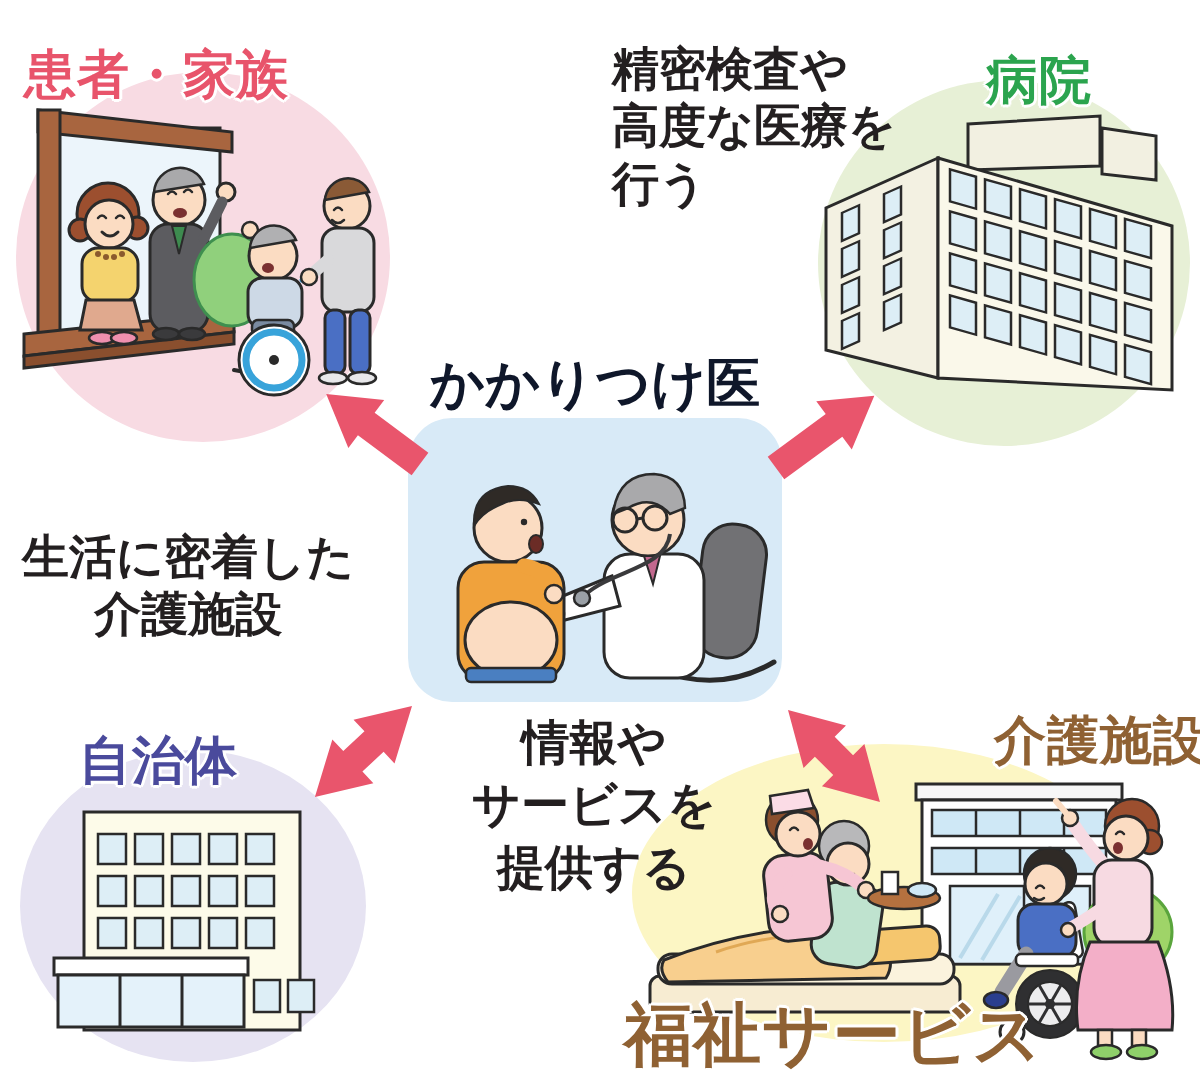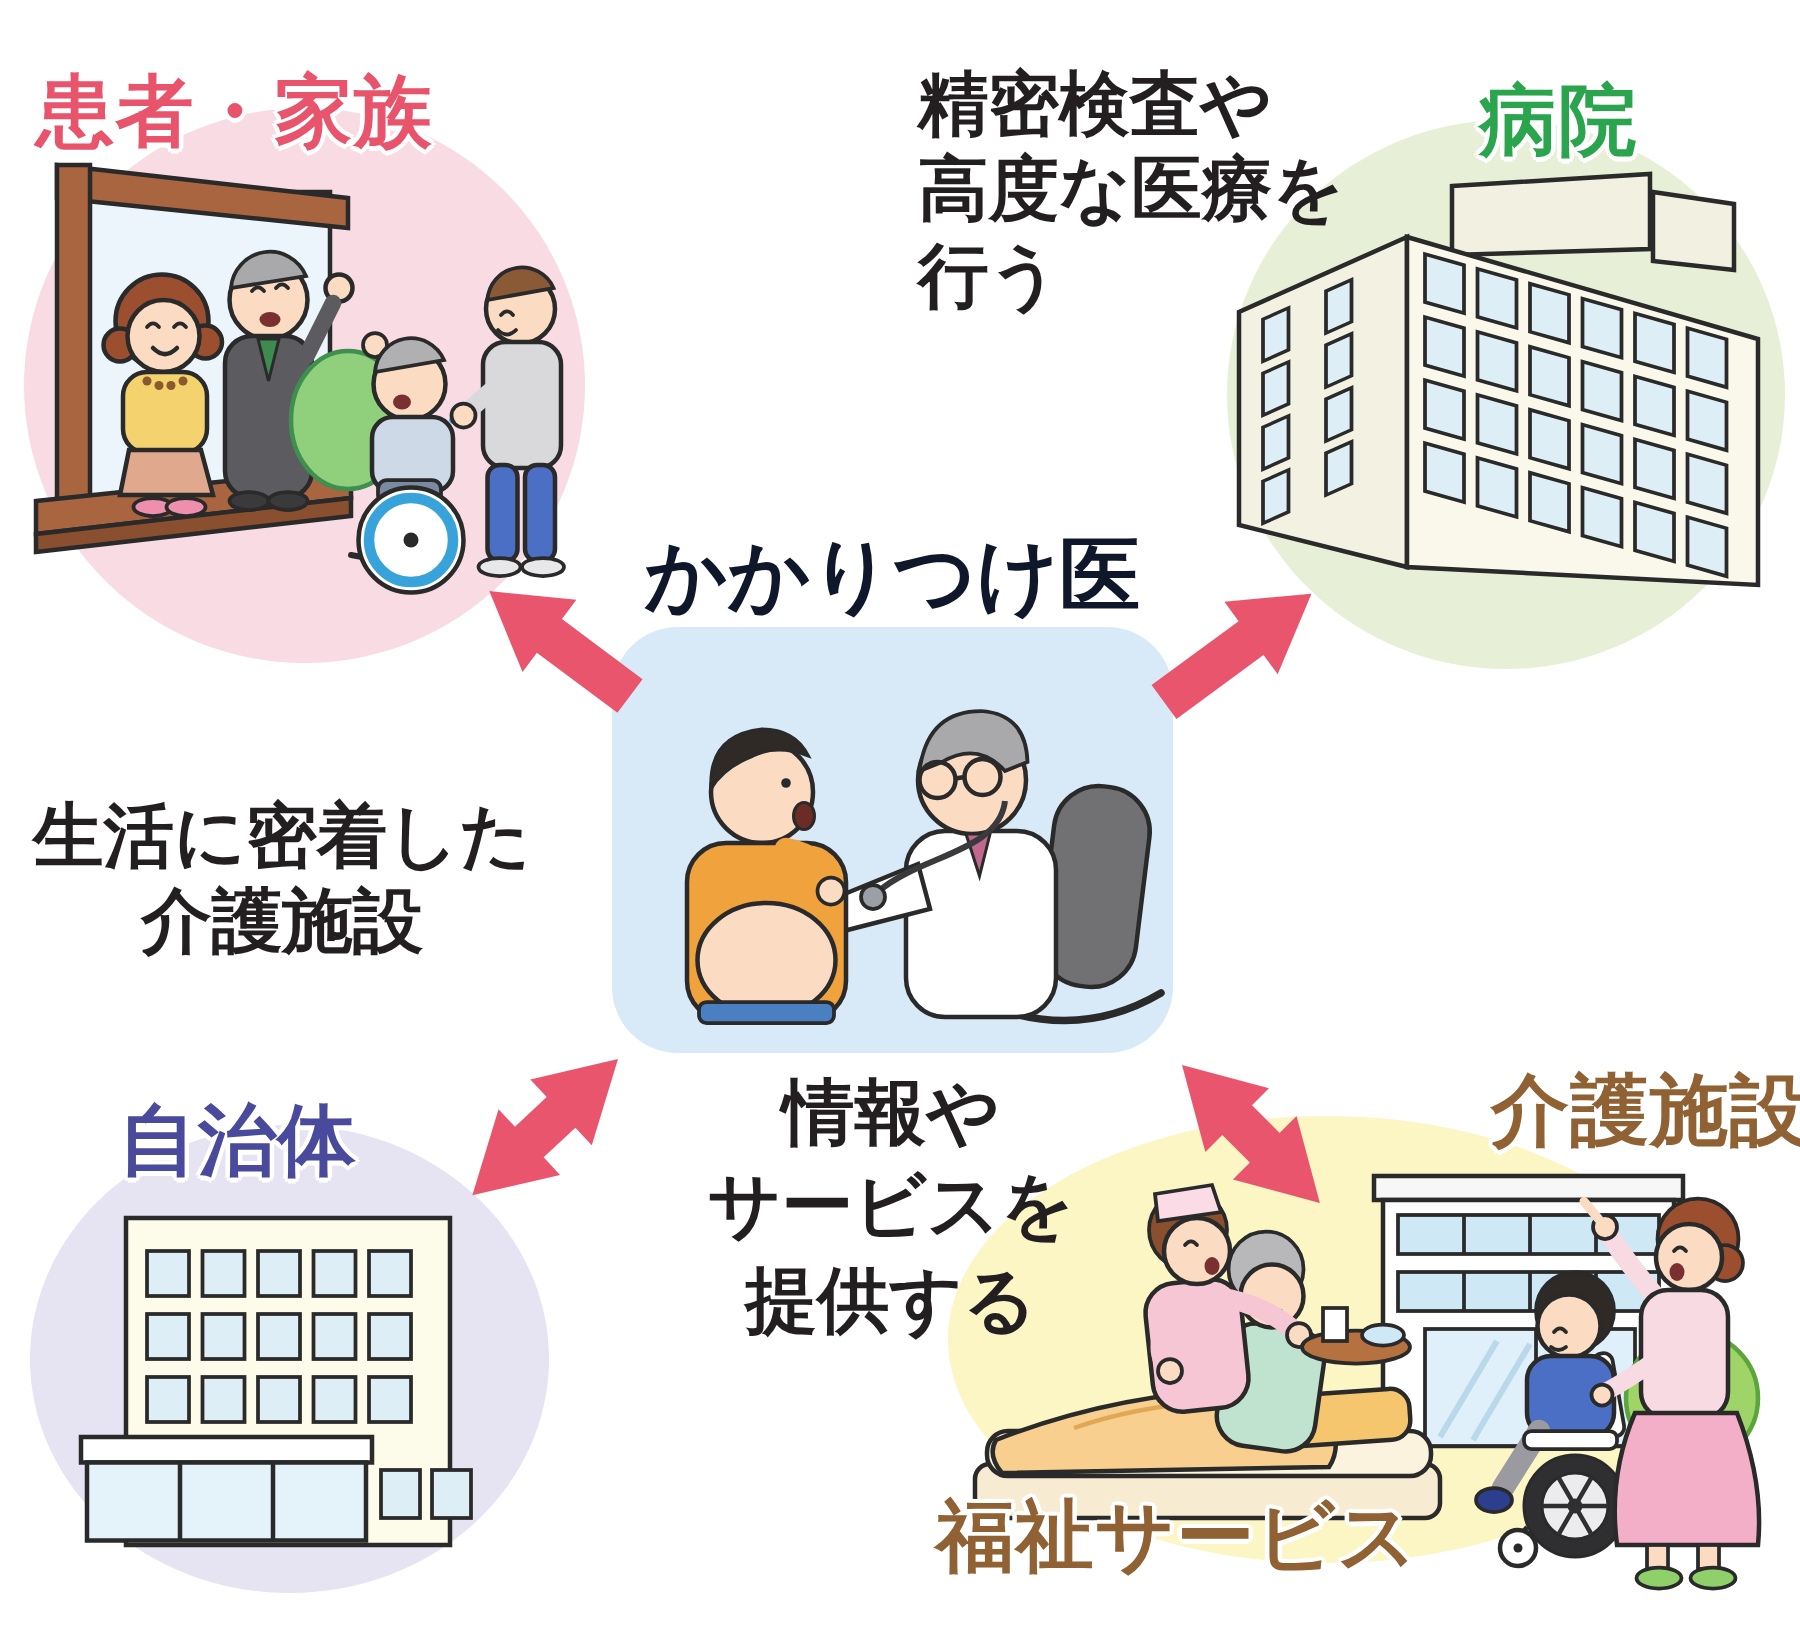--- a/index.html
+++ b/index.html
@@ -21,21 +21,21 @@
   .label{
     position:absolute;z-index:5;font-weight:800;letter-spacing:1px;white-space:nowrap;
     text-shadow:3px 0 0 #fff,-3px 0 0 #fff,0 3px 0 #fff,0 -3px 0 #fff,
                 2px 2px 0 #fff,-2px 2px 0 #fff,2px -2px 0 #fff,-2px -2px 0 #fff;
   }
   .label-patients{left:24px;top:40px;font-size:52px;color:#e8546b;text-align:right;}
   .label-hospital{left:986px;top:46px;font-size:52px;color:#2ba44e;}
   .label-center{left:408px;top:348px;width:374px;text-align:center;font-size:54px;color:#0f172a;letter-spacing:0;}
   .label-municipality{left:79px;top:726px;font-size:52px;color:#4a4a9c;}
   .label-care{left:950px;top:706px;font-size:52px;color:#8f6133;margin-left:44px;}
-  .label-welfare{left:624px;top:990px;font-size:52px;color:#8f6133;}
+  .label-welfare{left:624px;top:990px;font-size:68px;color:#8f6133;}
   .note{
     position:absolute;z-index:5;color:#231f20;font-weight:700;line-height:1.22;white-space:nowrap;
   }
   .note-hospital{left:612px;top:40px;font-size:47px;}
   .note-left{left:22px;top:528px;font-size:47px;text-align:center;}
   .note-bottom{left:434px;top:712px;width:320px;font-size:48px;line-height:1.3;text-align:center;}
 </style>
 </head>
 <body>
 

